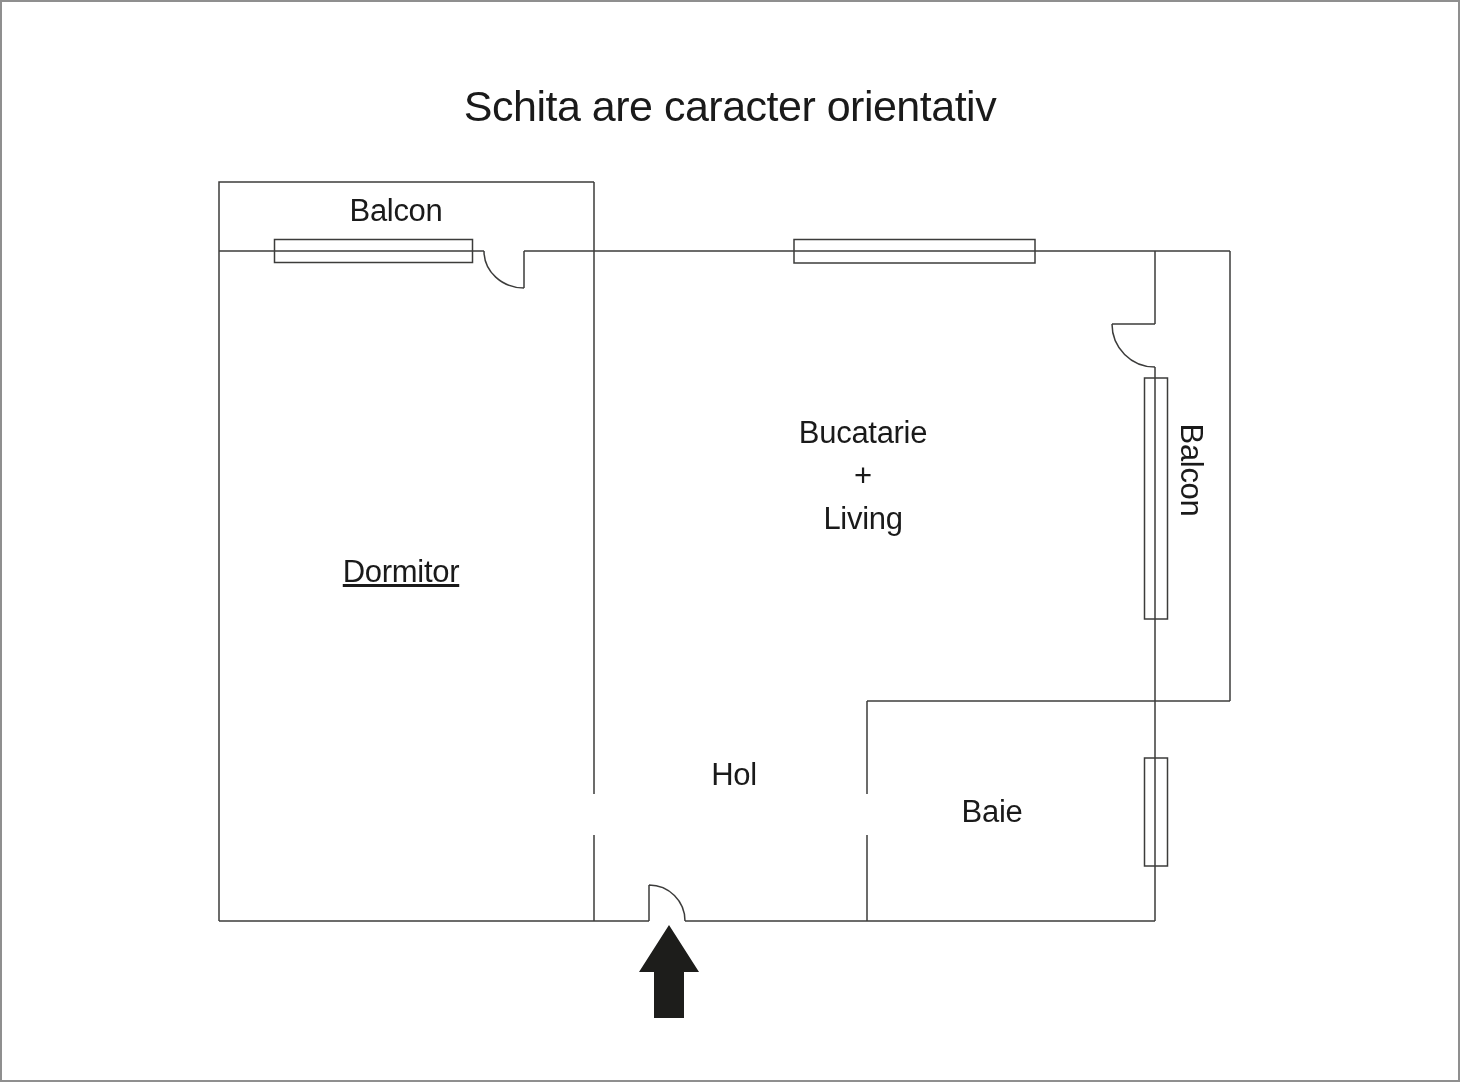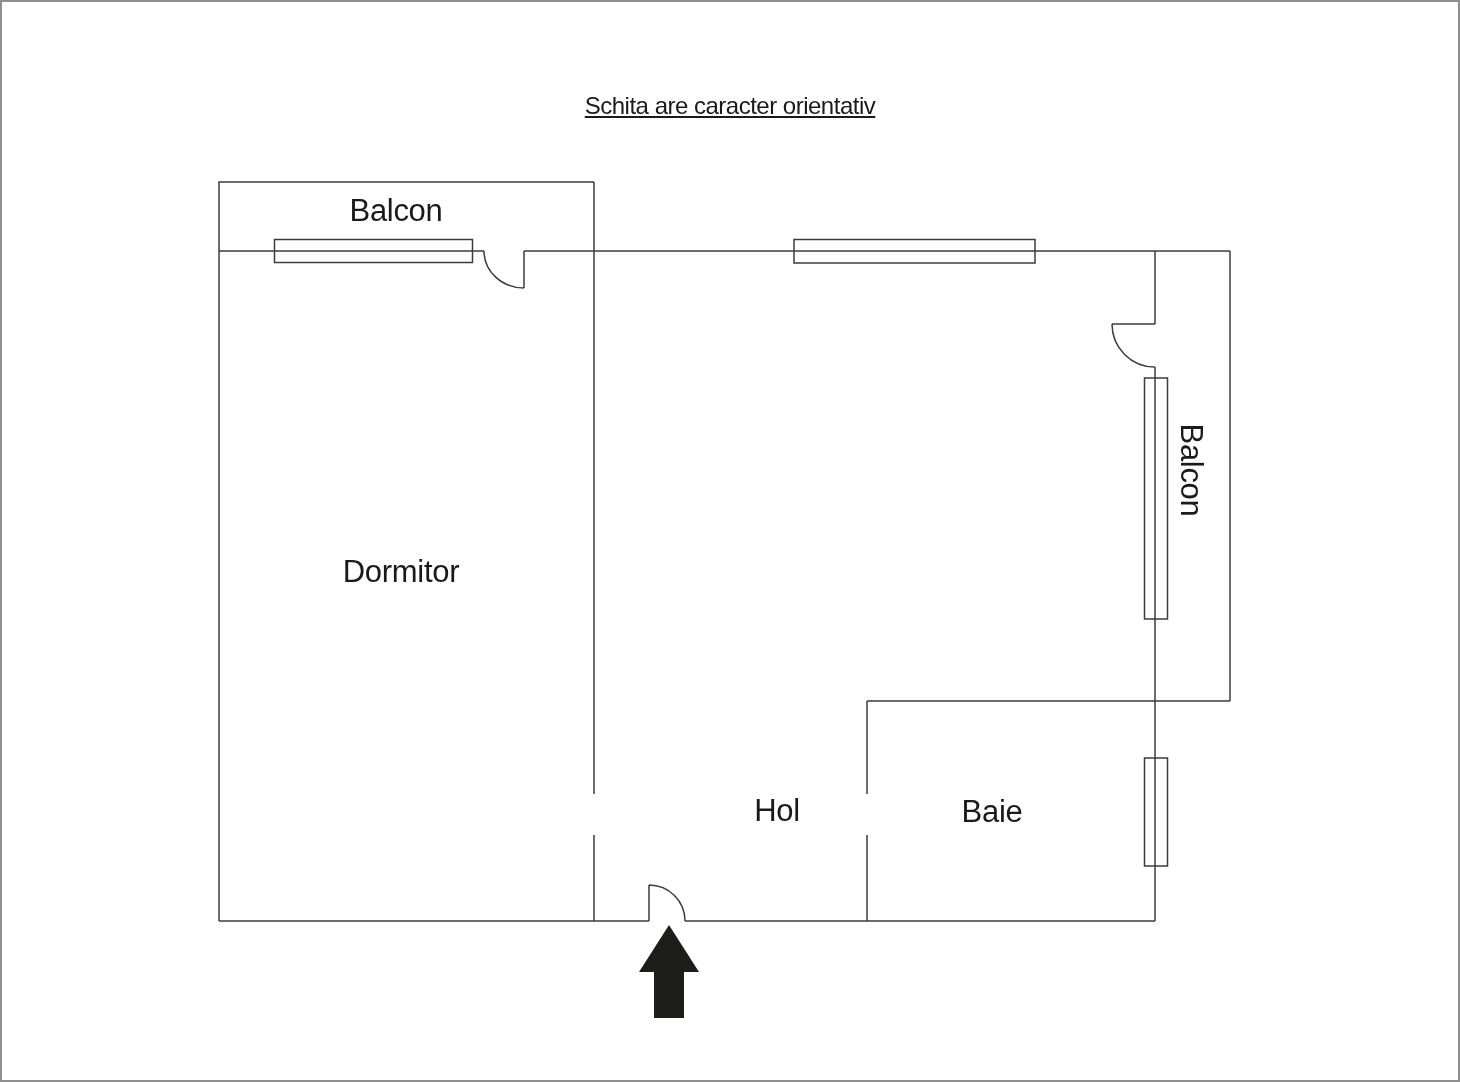--- a/index.html
+++ b/index.html
@@ -27,23 +27,22 @@
   }
   .label {
     position: absolute;
     transform: translate(-50%, -50%);
     font-size: 31px;
     letter-spacing: -0.3px;
     white-space: nowrap;
     color: #1a1a1a;
   }
   .label.title {
-    font-size: 24px;
+    font-size: 43px;
     letter-spacing: -0.5px;
-    text-decoration: underline;
   }
   .label.rotated {
     transform: translate(-50%, -50%) rotate(90deg);
   }
   .label.multiline {
     text-align: center;
     line-height: 43px;
   }
 </style>
 </head>
@@ -88,22 +87,27 @@
       <rect class="window-frame" x="1142.5" y="756" width="23" height="108"></rect>
     </g>
 
     <polygon points="667,923 697,970 682,970 682,1016 652,1016 652,970 637,970" fill="#1d1d1b" stroke="none"></polygon>
   </svg>
 
   <div class="label title" style="left:728px; top:104px;">Schita are caracter orientativ</div>
 
   <div class="label" style="left:394px; top:209px;">Balcon</div>
 
-  <div class="label" style="left:399px; top:570px;">Dormitor</div>
+  <div class="label" style="left:399px; top:570px;text-decoration:underline;">Dormitor</div>
 
+  <div class="label multiline" style="left:861px; top:473px;">
+    <div>Bucatarie</div>
+    <div>+</div>
+    <div>Living</div>
+  </div>
 
-  <div class="label" style="left:732px; top:809px;margin-left:43px;">Hol</div>
+  <div class="label" style="left:732px; top:773px;">Hol</div>
 
   <div class="label" style="left:990px; top:810px;">Baie</div>
 
   <div class="label rotated" style="left:1189px; top:468px;">Balcon</div>
 
 </div>
 
 </body></html>

